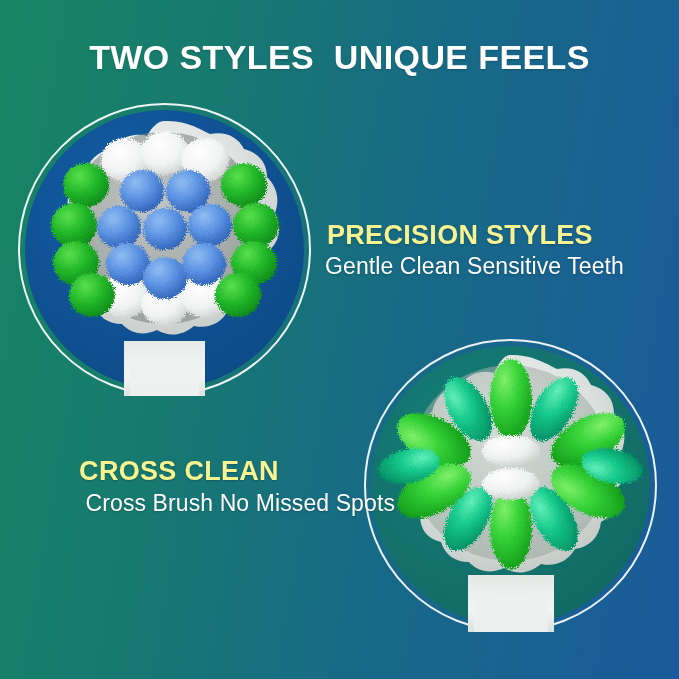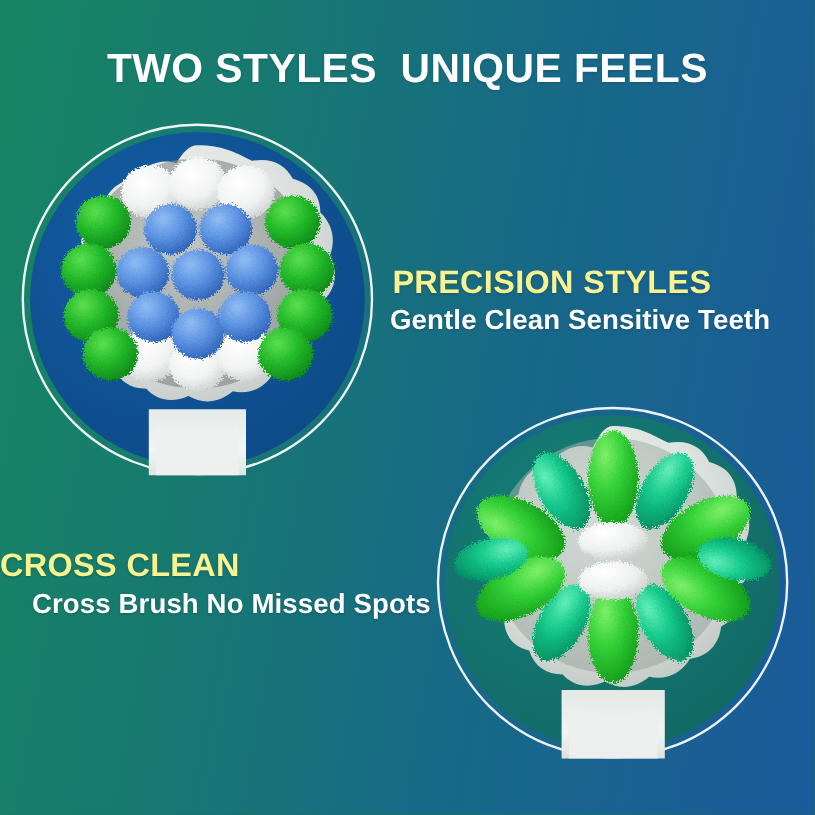--- a/index.html
+++ b/index.html
@@ -46,28 +46,28 @@
 
   
   .label-head{
     position:absolute;color:#f7f391;
     font-size:27px;font-weight:bold;letter-spacing:0.3px;
     white-space:nowrap;
     text-shadow:0 1px 2px rgba(0,0,0,.22);
   }
   .label-sub{
     position:absolute;color:#ffffff;
-    font-size:23px;font-weight:bold;letter-spacing:0.1px;
+    font-size:23px;font-weight:normal;letter-spacing:0.1px;
     white-space:nowrap;
     text-shadow:0 1px 2px rgba(0,0,0,.22);
   }
   #pc-title{left:327px;top:220px;}
   #pc-sub{left:325px;top:253px;}
-  #cc-title{left:0px;top:456px;width:358px;text-align:left;}
-  #cc-sub{left:0px;top:490px;width:359px;text-align:right;}
+  #cc-title{left:0px;top:456px;width:358px;text-align:center;}
+  #cc-sub{left:0px;top:490px;width:359px;text-align:right;padding-left:36px;}
 </style>
 </head>
 <body>
 
 <div id="stage">
 
   <div id="title">TWO STYLES  UNIQUE FEELS</div>
 
   <div class="disc" id="disc1">
     <div class="fill"></div>

